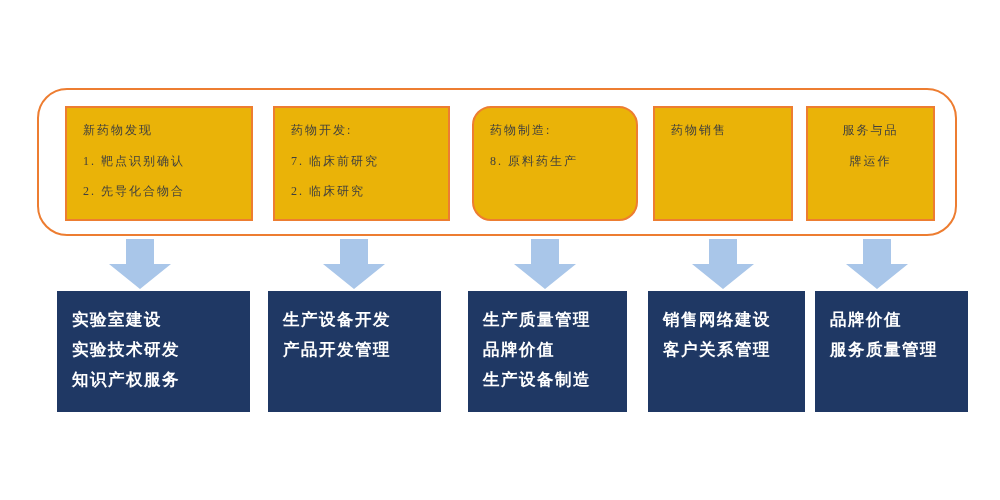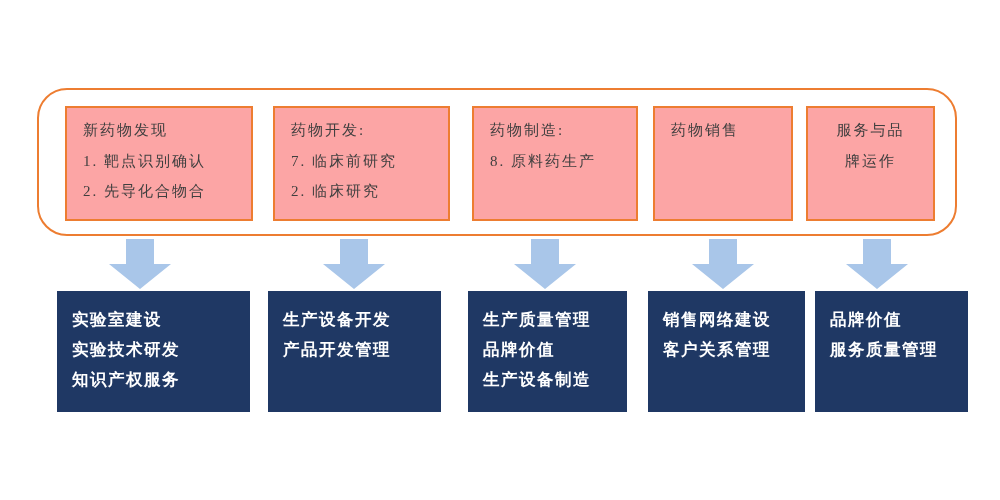--- a/index.html
+++ b/index.html
@@ -18,25 +18,25 @@
   }
   
   .outline{
     position:absolute;left:37px;top:88px;width:920px;height:148px;
     border:2.5px solid var(--orange);border-radius:30px;
     box-sizing:border-box;background:#fff;
   }
   
   .tbox{
     position:absolute;top:106px;height:115px;
-    border:2.5px solid var(--orange);background:#fca5a5;
+    border:2.5px solid var(--orange);background:#eab308;
     box-sizing:border-box;
     padding:7px 4px 0 16px;
     color:var(--ink);
-    font-size:15px;letter-spacing:2px;
+    font-size:12px;letter-spacing:2px;
   }
   .tbox .line{line-height:30.5px;white-space:nowrap;}
   .tbox.center{text-align:center;padding-left:4px;}
   
   .arrow{
     position:absolute;top:239px;width:62px;height:50px;
     color:var(--arrow);display:block;
   }
   
   .bbox{
@@ -61,21 +61,21 @@
     <div class="line">1. 靶点识别确认</div>
     <div class="line">2. 先导化合物合</div>
   </div>
 
   <div class="tbox" style="left:273px;width:177px;">
     <div class="line">药物开发:</div>
     <div class="line">7. 临床前研究</div>
     <div class="line">2. 临床研究</div>
   </div>
 
-  <div class="tbox" style="left:472px;width:166px;">
+  <div class="tbox" style="left:472px;width:166px;border-radius:19px;">
     <div class="line">药物制造:</div>
     <div class="line">8. 原料药生产</div>
   </div>
 
   <div class="tbox" style="left:653px;width:140px;">
     <div class="line">药物销售</div>
   </div>
 
   <div class="tbox center" style="left:806px;width:129px;">
     <div class="line">服务与品</div>

